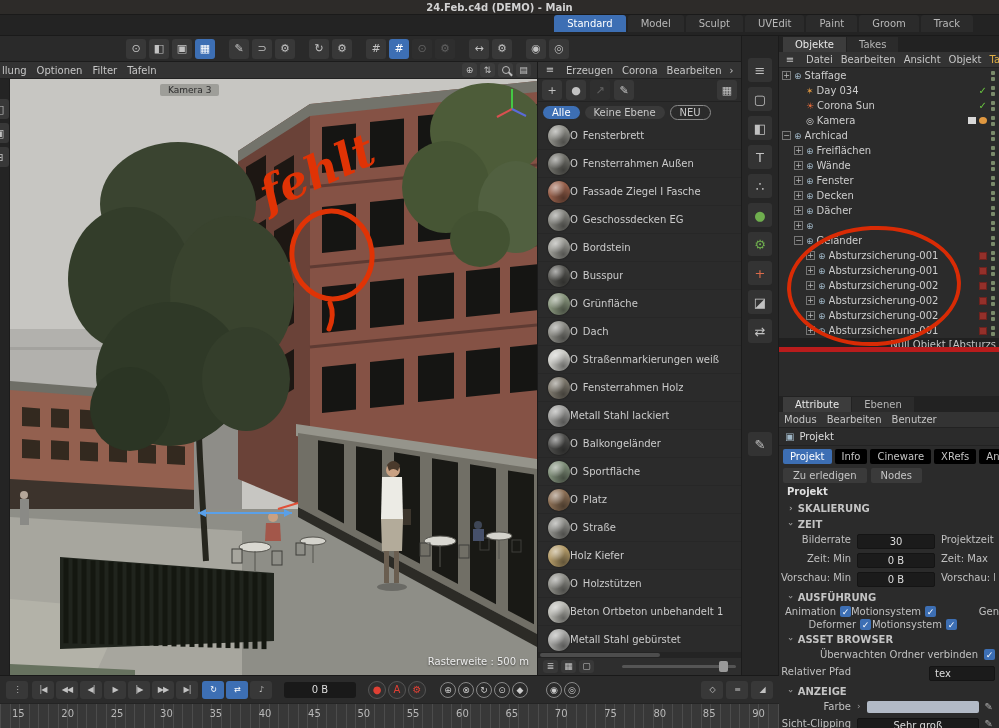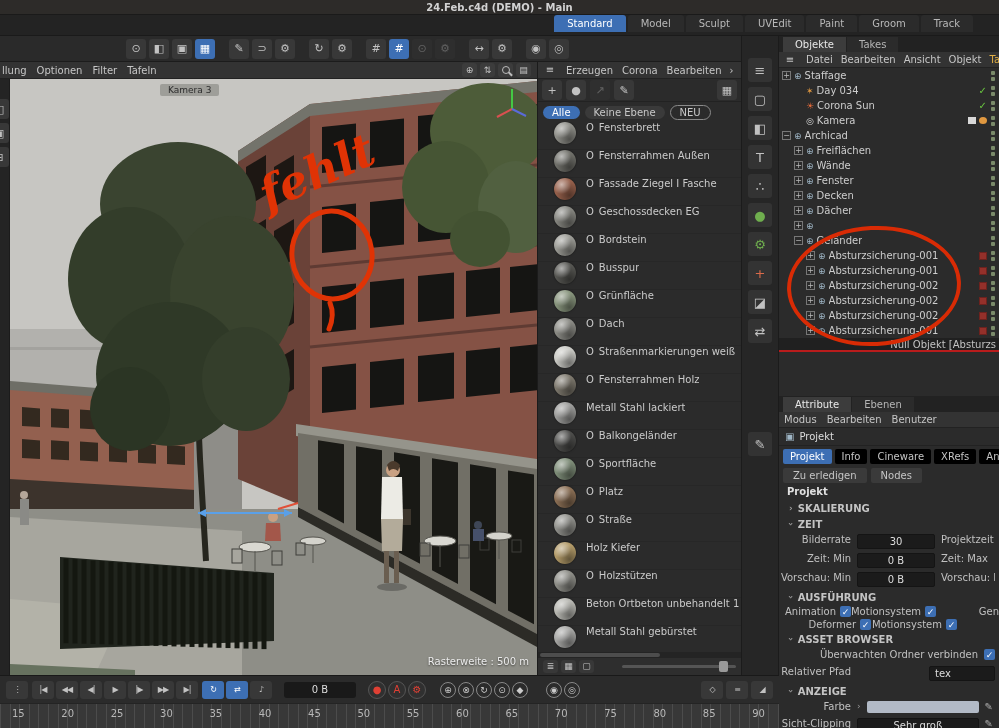--- a/index.html
+++ b/index.html
@@ -52,21 +52,21 @@
 .mat-header{height:17px;display:flex;align-items:center;gap:8px;background:#333;padding:0 4px;border-bottom:1px solid #222;}
 .mat-header .menus{display:flex;gap:9px;}
 .mat-header .right{margin-left:auto;}
 .mat-tools{height:23px;display:flex;align-items:center;gap:4px;padding:0 4px;border-bottom:1px solid #222;}
 .mat-tools .right{margin-left:auto;}
 .mat-filters{height:20px;display:flex;align-items:center;gap:5px;padding:0 5px;}
 .pill{padding:1px 9px;border-radius:8px;background:#3a3a3a;color:#c8c8c8;}
 .pill.active{background:#3d6fb4;color:#fff;}
 .pill.outline{background:transparent;border:1px solid #8a8a8a;}
 .mat-list{height:530px;overflow:hidden;}
-.mat-row{height:28px;display:flex;align-items:flex-start;gap:10px;padding-left:16px;border-bottom:1px solid #272727;}
+.mat-row{height:28px;display:flex;align-items:center;padding-left:10px;border-bottom:1px solid #272727;}
 .sphere{width:22px;height:22px;border-radius:50%;flex:0 0 auto;
  background-image:radial-gradient(circle at 35% 30%,rgba(255,255,255,.55),rgba(255,255,255,0) 45%),
  radial-gradient(circle at 70% 78%,rgba(0,0,0,.45),rgba(0,0,0,0) 60%);box-shadow:0 0 2px rgba(0,0,0,.6);}
 .mat-label{white-space:nowrap;overflow:hidden;color:#cbcbcb;}
 .mat-scroll{height:6px;background:#242424;position:relative;}
 .mat-scroll .thumb{position:absolute;left:2px;top:1px;width:120px;height:4px;background:#4d4d4d;border-radius:2px;}
 .mat-footer{height:17px;display:flex;align-items:center;gap:4px;padding:0 5px;background:#2e2e2e;}
 .mat-footer .fic{display:flex;gap:3px;}
 .mat-footer .ibtn{width:15px;height:13px;font-size:9px;}
 .slider{position:relative;height:3px;background:#555;border-radius:2px;flex:1;margin-left:24px;}
@@ -94,21 +94,21 @@
 .tright{margin-left:auto;display:flex;align-items:center;gap:3px;}
 .matchip{width:8px;height:8px;background:#93302a;border:1px solid #6d221e;flex:0 0 auto;}
 .chk{color:#69c53f;font-size:10px;font-weight:bold;}
 .camtag{width:8px;height:7px;flex:0 0 auto;}
 .camtag.t1{background:#d8d8d8;}
 .camtag.t2{background:#e09840;border-radius:50%;}
 .dots{width:6px;height:12px;flex:0 0 auto;
  background:radial-gradient(circle 2px at 3px 3px,#7a8a6a 2px,transparent 2.5px),
  radial-gradient(circle 2px at 3px 9px,#7a8a6a 2px,transparent 2.5px);}
 .om-status{height:14px;background:#202020;text-align:right;padding-right:3px;line-height:14px;
- white-space:nowrap;overflow:hidden;color:#c2c2c2;border-bottom:2px solid #b91c1c;}
+ white-space:nowrap;overflow:hidden;color:#c2c2c2;border-bottom:5px solid #b91c1c;}
 .om-red{position:absolute;left:0;top:0;pointer-events:none;}
 
 
 .attr-tabs{height:16px;display:flex;gap:1px;background:#222;align-items:flex-end;padding-left:4px;margin-top:44px;}
 .attr-menus{height:16px;display:flex;align-items:center;gap:10px;background:#333;padding:0 5px;border-bottom:1px solid #222;}
 .attr-obj{height:18px;display:flex;align-items:center;gap:5px;padding:0 6px;border-bottom:1px solid #222;color:#ddd;}
 .attr-obj .cube{color:#9fb6c6;font-size:10px;}
 .attr-btns{height:20px;display:flex;align-items:center;gap:3px;padding:0 4px;}
 .tbtn{padding:2px 7px;border-radius:2px;background:#000000;color:#c5c5c5;}
 .tbtn.active{background:#3d6fb4;color:#fff;}

